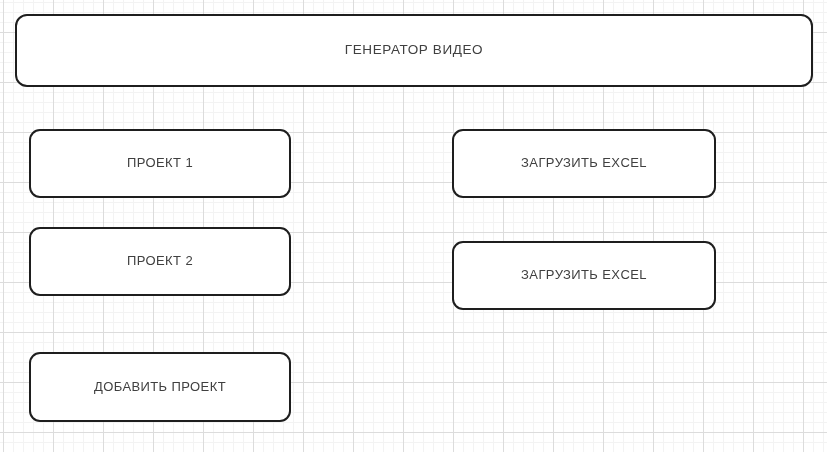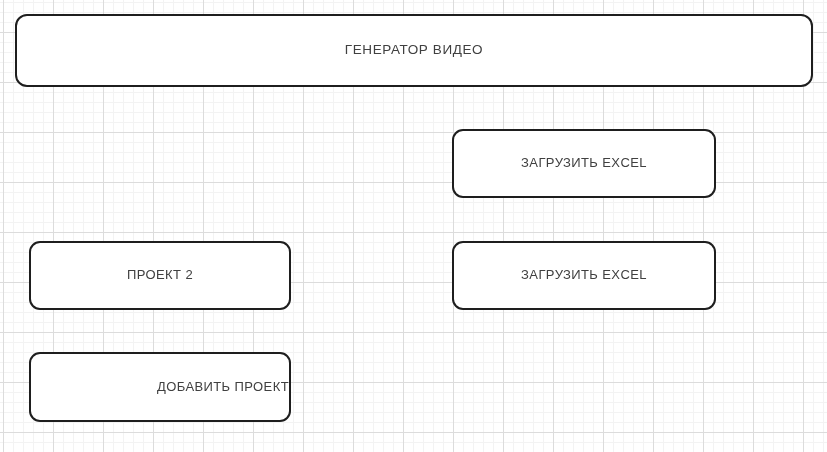--- a/index.html
+++ b/index.html
@@ -72,22 +72,22 @@
 
   
   .node-left {
     left: 29px;
     width: 262px;
     height: 69px;
   }
   .node-left .node-label { font-size: 13px; }
 
   #node-project-1      { top: 129px; }
-  #node-project-2      { top: 241px; text-align: center; }
-  #node-add-project    { top: 352px; height: 70px; justify-content: flex-end; }
+  #node-project-2      { top: 227px; text-align: center; }
+  #node-add-project    { top: 352px; height: 70px; }
 
   
   .node-right {
     left: 452px;
     width: 264px;
     height: 69px;
   }
   .node-right .node-label { font-size: 13px; }
 
   #node-upload-excel-1 { top: 129px; }
@@ -95,20 +95,23 @@
 </style>
 </head>
 <body>
 
 <div id="canvas">
 
   <div class="node" id="node-header">
     <span class="node-label">ГЕНЕРАТОР ВИДЕО</span>
   </div>
 
+  <div class="node node-left" id="node-project-1">
+    <span class="node-label">ПРОЕКТ 1</span>
+  </div>
 
   <div class="node node-right" id="node-upload-excel-1">
     <span class="node-label">ЗАГРУЗИТЬ EXCEL</span>
   </div>
 
   <div class="node node-left" id="node-project-2">
     <span class="node-label">ПРОЕКТ 2</span>
   </div>
 
   <div class="node node-right" id="node-upload-excel-2">

